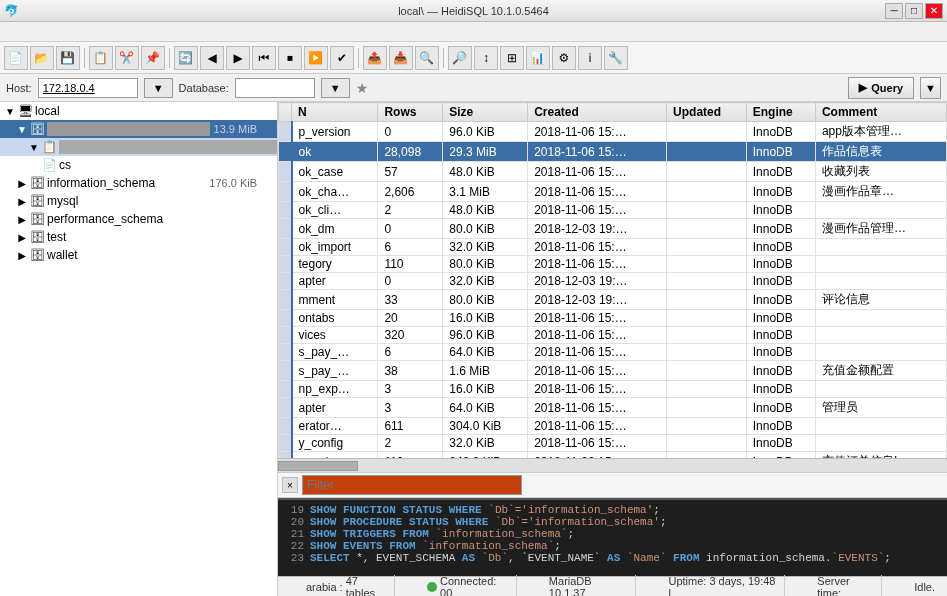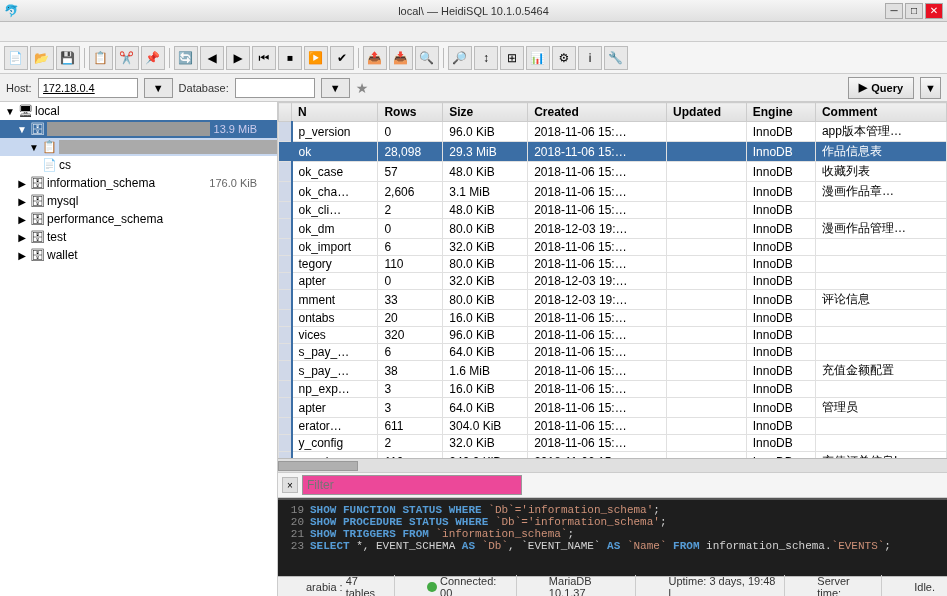--- a/index.html
+++ b/index.html
@@ -276,21 +276,21 @@
       align-items: center;
       justify-content: center;
       font-size: 10px;
       cursor: pointer;
       margin-right: 4px;
     }
     .filter-input {
       flex: 1;
       height: 20px;
       border: 1px solid #999;
-      background: #ec4899;
+      background: #c2410c;
       font-size: 12px;
       padding: 0 4px;
       max-width: 220px;
     }
 
     
     .scroll-area {
       height: 14px;
       background: #e0e0e0;
       display: flex;
@@ -776,20 +776,26 @@
           <span class="sql-kw">SHOW</span>  <span class="sql-kw">PROCEDURE</span> <span class="sql-kw">STATUS</span> <span class="sql-kw">WHERE</span> <span class="sql-str">`Db`='information_schema'</span>;
         </span>
       </div>
       <div class="sql-line">
         <span class="sql-linenum">21</span>
         <span class="sql-text">
           <span class="sql-kw">SHOW</span>  <span class="sql-kw">TRIGGERS</span> <span class="sql-kw">FROM</span> <span class="sql-str">`information_schema`</span>;
         </span>
       </div>
       <div class="sql-line">
+        <span class="sql-linenum">22</span>
+        <span class="sql-text">
+          <span class="sql-kw">SHOW</span>  <span class="sql-kw">EVENTS</span> <span class="sql-kw">FROM</span> <span class="sql-str">`information_schema`</span>;
+        </span>
+      </div>
+      <div class="sql-line">
         <span class="sql-linenum">23</span>
         <span class="sql-text">
           <span class="sql-kw">SELECT</span> *, EVENT_SCHEMA <span class="sql-kw">AS</span> <span class="sql-str">`Db`</span>, `EVENT_NAME` <span class="sql-kw">AS</span> <span class="sql-str">`Name`</span>  <span class="sql-kw">FROM</span> information_schema.<span class="sql-str">`EVENTS`</span>;
         </span>
       </div>
     </div>
 
     <div class="status-bar">
       <div class="status-section">
         <span>arabia</span>:

